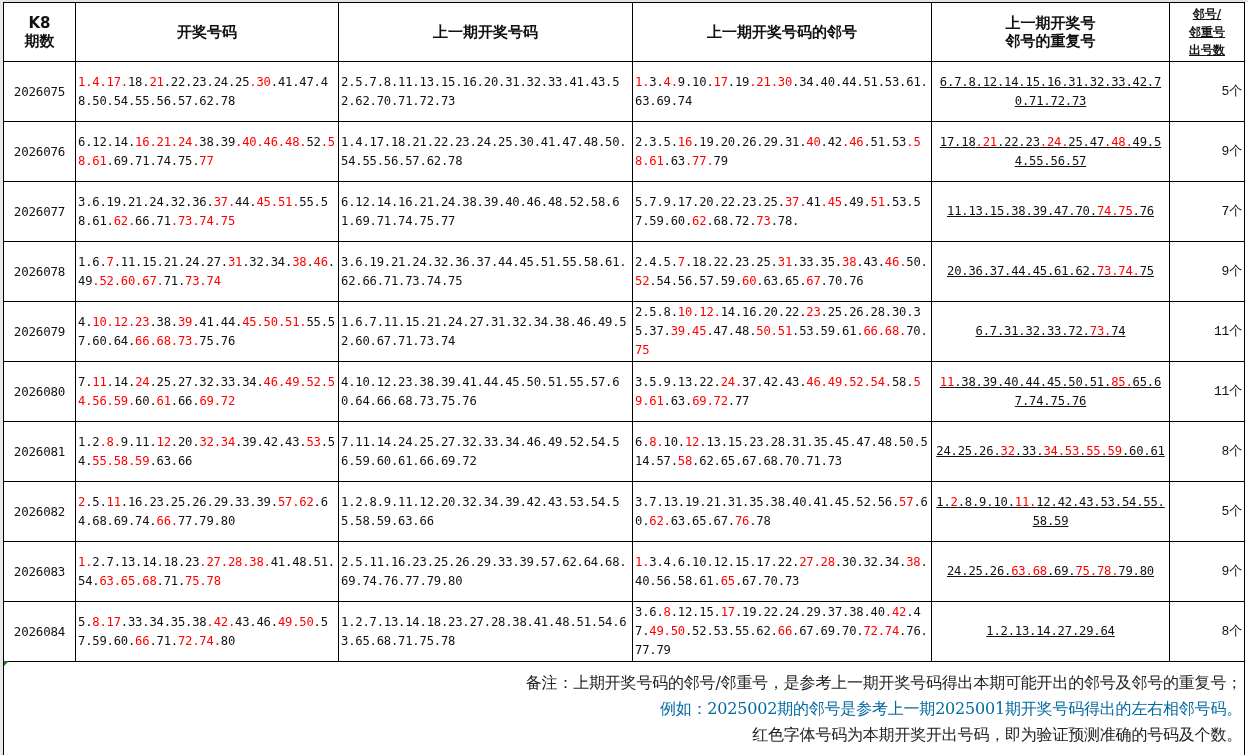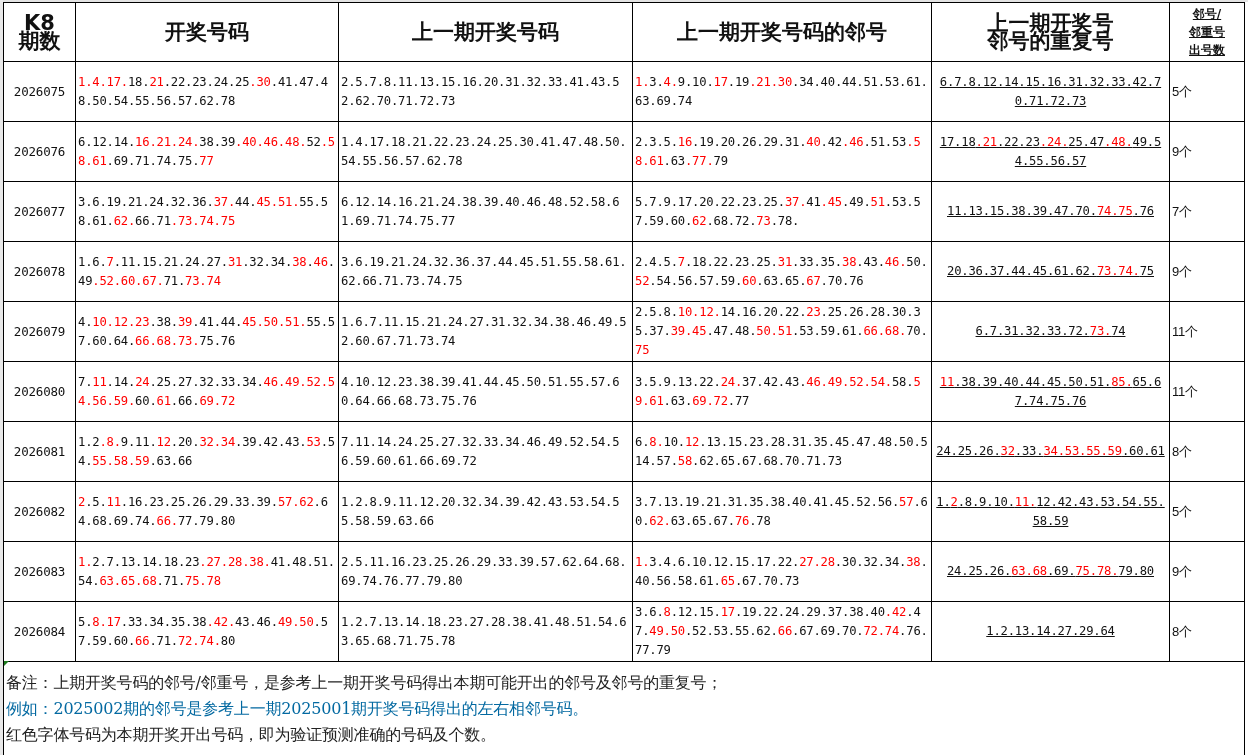--- a/index.html
+++ b/index.html
@@ -3,30 +3,30 @@
 <meta charset="utf-8">
 <style>
   html, body { margin: 0; padding: 0; background: #ffffff; }
   body { width: 1248px; height: 755px; position: relative; overflow: hidden;
          font-family: "DejaVu Sans Mono", "Liberation Mono", monospace; }
   .sheet { position: absolute; left: 0; top: 0; width: 1248px; height: 755px; background: #fff; }
   .gridline-top { position:absolute; left:0; top:0; width:1248px; height:2px; background:#e3e3e3; }
   .gridline-left { position:absolute; left:0; top:0; width:3px; height:755px; background:#e8e8e8; }
   table.k8 { position: absolute; left: 3px; top: 2px; border-collapse: collapse; table-layout: fixed; width: 1241px; }
   table.k8 td, table.k8 th { border: 1px solid #000; padding: 0 2px; overflow: hidden; }
-  th { font-family: "DejaVu Sans", "Liberation Sans", sans-serif; font-weight: bold; font-size: 21px; color: #111;
+  th { font-family: "DejaVu Sans", "Liberation Sans", sans-serif; font-weight: bold; font-size: 15px; color: #111;
        text-align: center; vertical-align: middle; line-height: 18px; height: 58px; }
   th.narrow { font-size: 12px; line-height: 18px; text-decoration: underline; }
   td { height: 59px; vertical-align: middle; font-size: 12.2px; line-height: 19px; color: #111;
        letter-spacing: -0.2px; word-break: break-all; }
   td.period { text-align: center; font-size: 12.5px; margin-left: 37px; }
   td.center { text-align: center; text-decoration: underline; }
-  td.count { text-align: left; font-family: Liberation Sans, sans-serif; font-size: 13px; }
+  td.count { text-align: right; font-family: Liberation Mono, monospace; font-size: 13px; }
   .red { color: #ff0000; }
-  .note-row td { height: 93px; border-left: 1px solid #000; border-right: 1px solid #000; text-align: left; vertical-align: middle; padding: 0; }
+  .note-row td { height: 93px; border-left: 1px solid #000; border-right: 1px solid #000; text-align: right; vertical-align: middle; padding: 0; }
   .note { font-family: "DejaVu Serif", "Liberation Serif", serif; font-size: 16px; line-height: 26px; color: #222; }
   .note .red-line { color: #0369a1; }
   .cell-marker { position:absolute; left:4px; top:661px; width:0; height:0; border-top:5px solid #1e7a1e; border-right:5px solid transparent; }
 </style>
 </head>
 <body>
 
 <div class="sheet">
   <div class="gridline-top"></div>
   <div class="gridline-left"></div>

